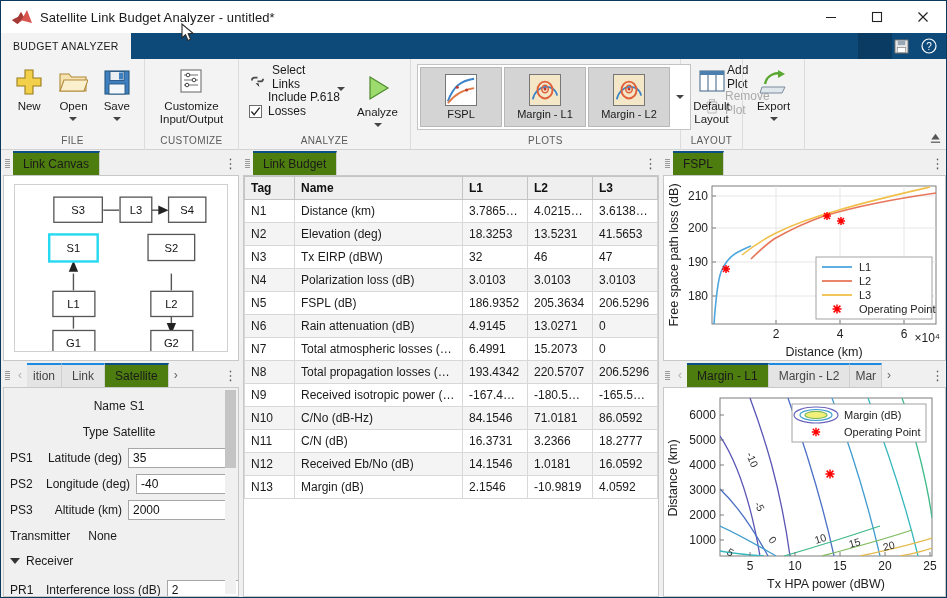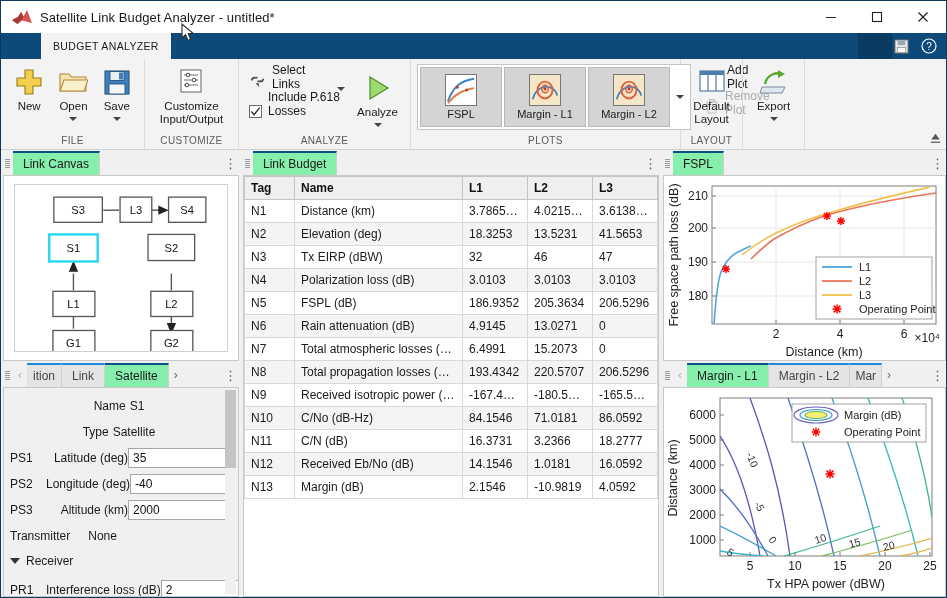--- a/index.html
+++ b/index.html
@@ -44,21 +44,20 @@
   
   .ribbon-tabstrip {
     position: absolute; top: 32px; left: 0; right: 0; height: 26px;
     background: #0d4a7a;
     display: flex; align-items: flex-end;
   }
   .ribbon-tab {
     height: 26px; padding: 0 12px; display: flex; align-items: center;
     font-size: 10.5px; color: #1a1a1a; background: #f3f3f3;
     letter-spacing: .35px;
-    margin-left: 40px;
   }
   .ribbon-right {
     margin-left: auto; display: flex; align-items: center; height: 26px;
     padding-right: 6px; gap: 6px;
   }
   .ribbon-right .rb-ico {
     width: 22px; height: 20px; display:flex; align-items:center; justify-content:center;
   }
   .ribbon-arrowbox {
     position:absolute; right:54px; top:32px; width:34px; height:26px;
@@ -134,21 +133,21 @@
     flex:none;
   }
   .grip i { display:block; width:5px; height:9px;
     background: repeating-linear-gradient(to bottom,#9a9a9a 0 1px, transparent 1px 2px); }
   .ptab {
     display:flex; align-items:center; padding: 0 10px;
     font-size: 12px; color:#454545; background: #e4e4e4;
     border-top: 2px solid #1b8ae0; border-right: 1px solid #d0d0d0;
     cursor: default; white-space: nowrap;
   }
-  .ptab.active { background:#86efac; color:#1a1a1a; border-top-color:#0b4f86; }
+  .ptab.active { background:#4d7c0f; color:#1a1a1a; border-top-color:#0b4f86; }
   .tab-nav {
     width: 14px; display:flex; align-items:center; justify-content:center;
     font-size: 12px; color:#666; flex:none;
   }
   .tab-nav.dim { color:#b0b0b0; }
   .ptab-dots {
     margin-left:auto; width: 20px; display:flex; align-items:center;
     justify-content:center; color:#555; font-size:13px; letter-spacing:1px;
     flex:none;
   }
@@ -168,21 +167,21 @@
     white-space: nowrap; overflow: hidden; text-overflow: ellipsis;
   }
   table.lb tr:nth-child(even) td { background: #f4f4f4; }
   table.lb tr:nth-child(odd) td { background: #ffffff; }
   td.num { }
 
   
   .form { padding: 6px 10px 0 6px; font-size: 12px; color:#1a1a1a; background:#f0f0f0; height:100%;}
   .frow { display:flex; align-items:center; height: 23px; margin-bottom: 3px; }
   .ftag { width: 36px; color:#1a1a1a; flex:none; }
-  .flabel { flex: 1; text-align: right; white-space:nowrap; }
+  .flabel { flex: 1; text-align: right; padding-right: 6px; white-space:nowrap; }
   .fval { width: 100px; height: 20px; border: 1px solid #a6a6a6; background:#fff;
           font-size: 12px; padding: 0 4px; color:#111; flex:none; line-height:18px;}
   .frow.center { justify-content:center; }
   .frow.center .flabel { flex:none; text-align:center; padding-right:4px; }
   .fstatic { color:#1a1a1a; }
   .collapse-row { display:flex; align-items:center; gap:6px; height:22px; margin-top:2px;}
   .tri { width:0;height:0;border-left:5px solid transparent;border-right:5px solid transparent;border-top:6px solid #333;}
   .vscroll {
     position:absolute; right:2px; top:2px; bottom:2px; width:11px; background:#f0f0f0;
   }

